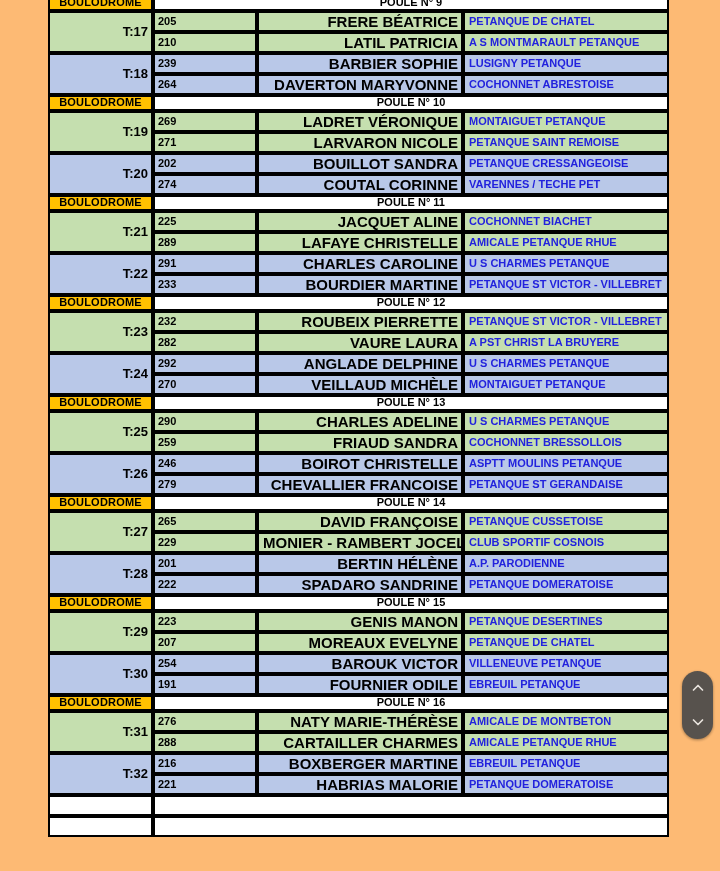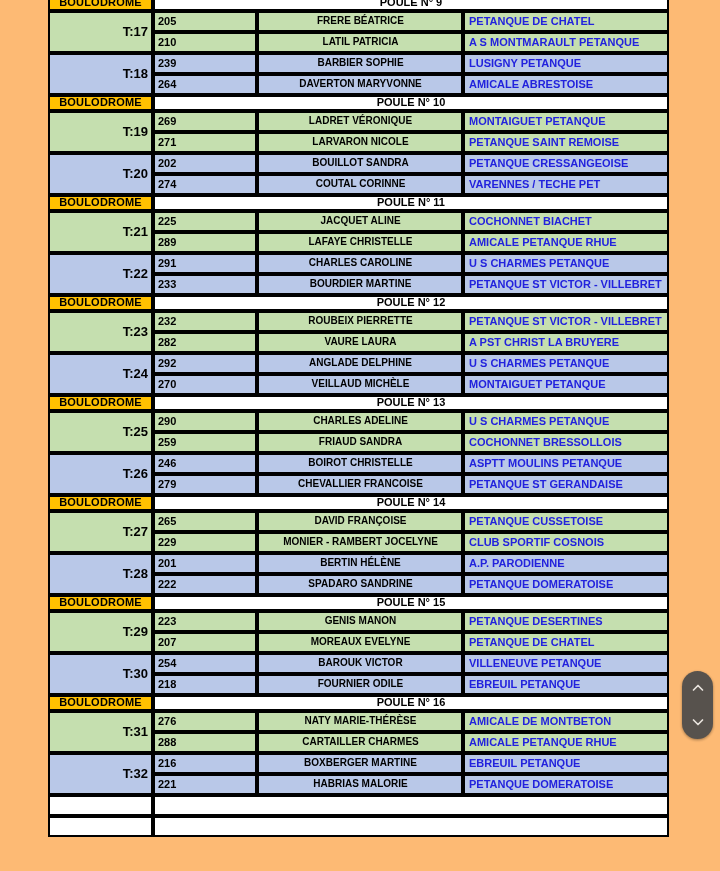--- a/index.html
+++ b/index.html
@@ -72,22 +72,22 @@
   td.terrain {
     text-align: right;
     font-size: 13px;
   }
 
   td.lic {
     font-size: 11px;
   }
 
   td.pname {
-    text-align: center;
-    font-size: 10px;
+    text-align: right;
+    font-size: 15px;
     padding-left: 4px;
   }
 
   td.club {
     text-align: left;
     font-size: 11px;
     color: #2222DD;
     padding-left: 4px;
   }
 
@@ -152,21 +152,21 @@
           </tr>
           <tr>
             <td class="terrain bg-blue" rowspan="2">T:18</td>
             <td class="lic bg-blue">239</td>
             <td class="pname bg-blue">BARBIER SOPHIE</td>
             <td class="club bg-blue">LUSIGNY PETANQUE</td>
           </tr>
           <tr>
             <td class="lic bg-blue">264</td>
             <td class="pname bg-blue">DAVERTON MARYVONNE</td>
-            <td class="club bg-blue">AMICALE ABRESTOISE</td>
+            <td class="club bg-blue">COCHONNET ABRESTOISE</td>
           </tr>
           <tr class="boulo-row">
             <td class="boulo-cell">BOULODROME</td>
             <td class="poule-cell" colspan="3">POULE N° 10</td>
           </tr>
           <tr>
             <td class="terrain bg-green" rowspan="2">T:19</td>
             <td class="lic bg-green">269</td>
             <td class="pname bg-green">LADRET VÉRONIQUE</td>
             <td class="club bg-green">MONTAIGUET PETANQUE</td>
@@ -306,21 +306,21 @@
             <td class="pname bg-green">MOREAUX EVELYNE</td>
             <td class="club bg-green">PETANQUE DE CHATEL</td>
           </tr>
           <tr>
             <td class="terrain bg-blue" rowspan="2">T:30</td>
             <td class="lic bg-blue">254</td>
             <td class="pname bg-blue">BAROUK VICTOR</td>
             <td class="club bg-blue">VILLENEUVE PETANQUE</td>
           </tr>
           <tr>
-            <td class="lic bg-blue">218</td>
+            <td class="lic bg-blue">191</td>
             <td class="pname bg-blue">FOURNIER ODILE</td>
             <td class="club bg-blue">EBREUIL PETANQUE</td>
           </tr>
           <tr class="boulo-row">
             <td class="boulo-cell">BOULODROME</td>
             <td class="poule-cell" colspan="3">POULE N° 16</td>
           </tr>
           <tr>
             <td class="terrain bg-green" rowspan="2">T:31</td>
             <td class="lic bg-green">276</td>

